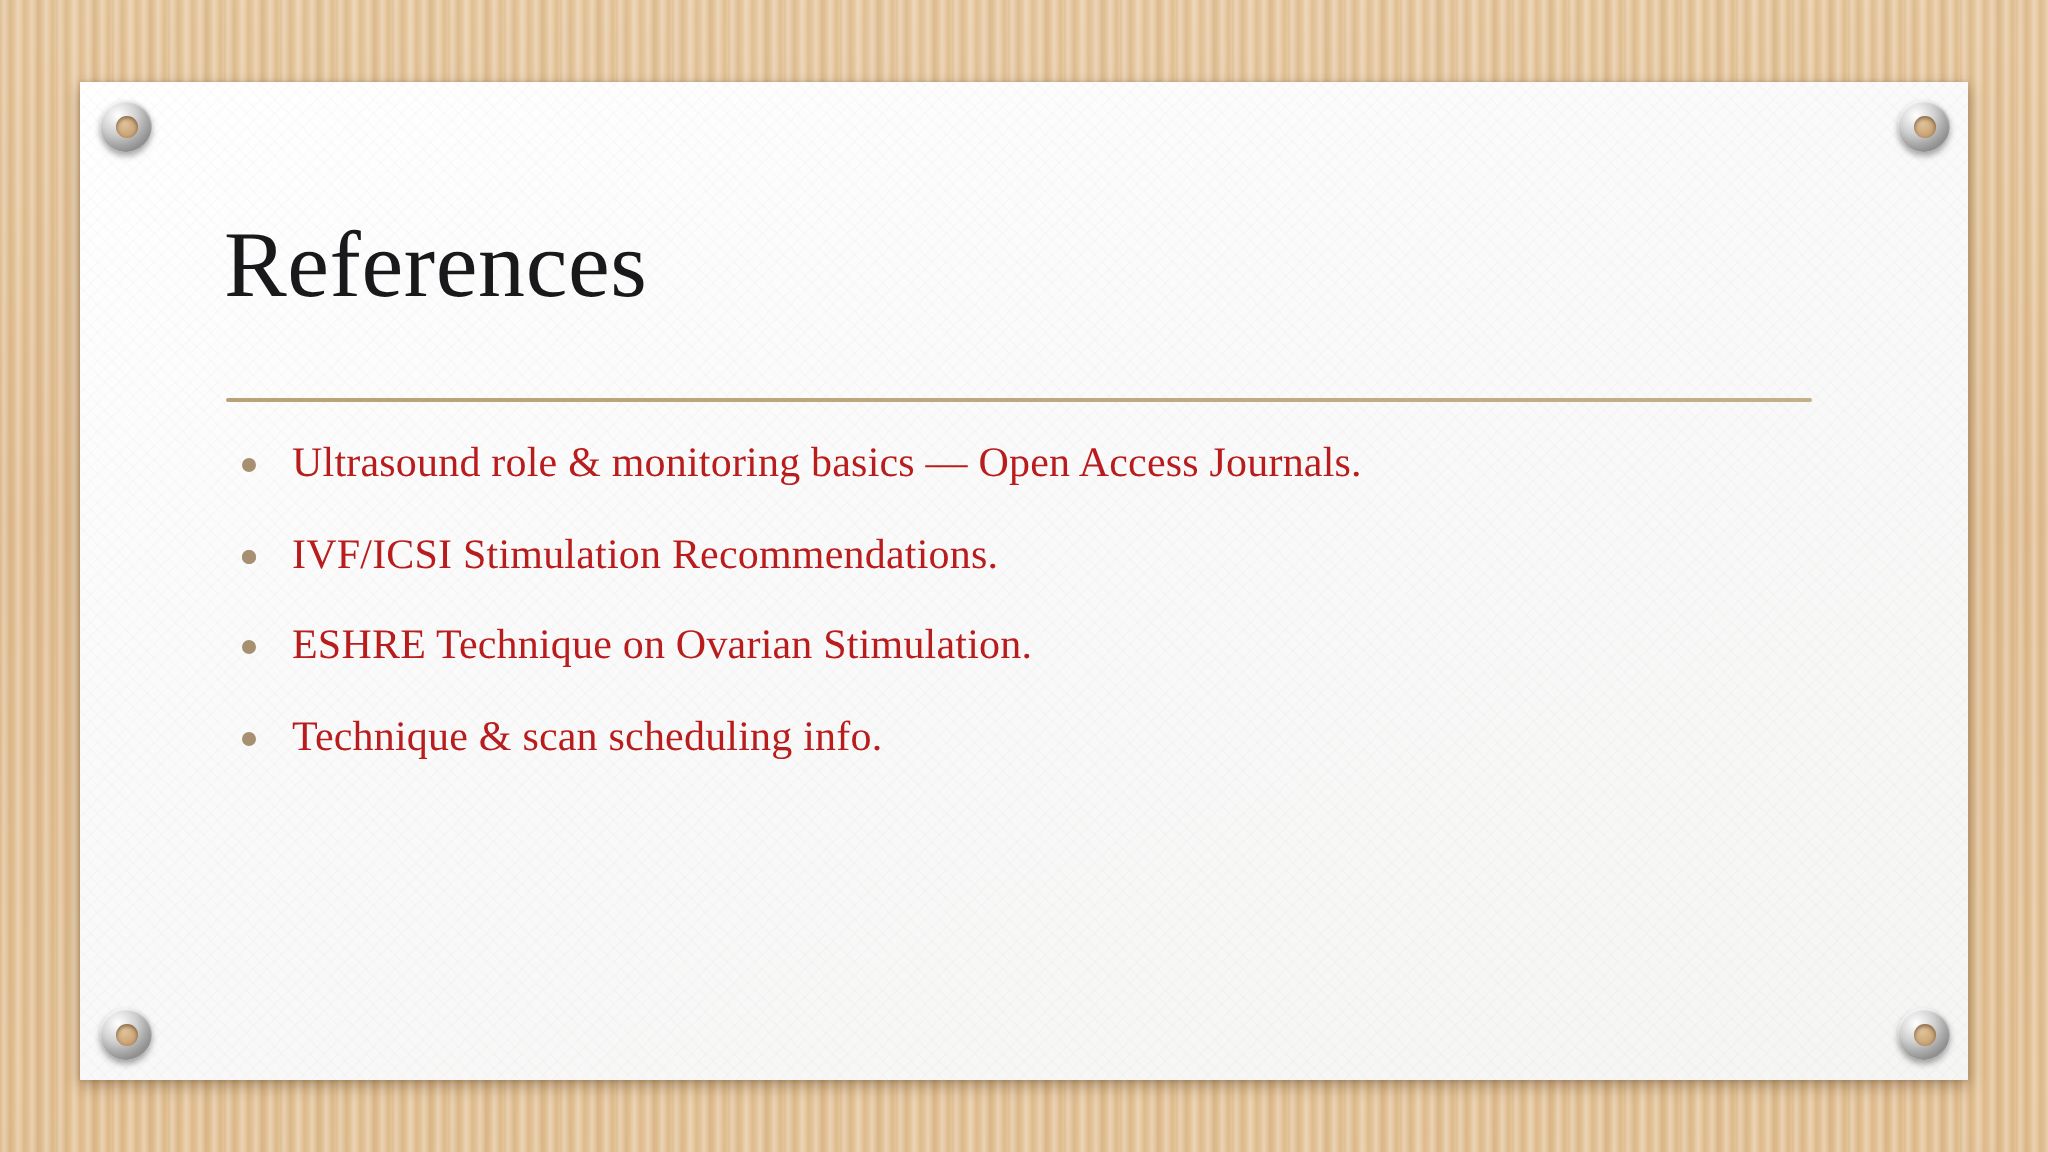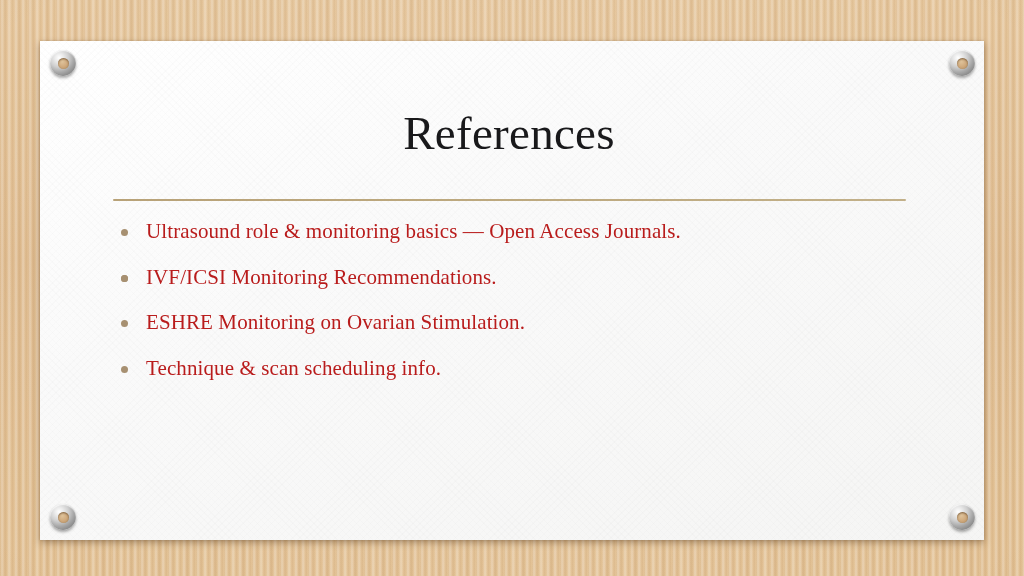--- a/index.html
+++ b/index.html
@@ -116,21 +116,21 @@
   .grommet.tr { left: 949px; top: 50px; }
   .grommet.bl { left: 50px;  top: 504px; }
   .grommet.br { left: 949px; top: 504px; }
 
   
   .slide-title {
     position: absolute;
     left: 112px;
     top: 106px;
     width: 794px;
-    text-align: center;
+    text-align: left;
     font-size: 47px;
     line-height: 1.15;
     color: #19191b;
     letter-spacing: 0.3px;
     font-weight: normal;
     margin: 0;
   }
 
   
   .title-rule {
@@ -197,25 +197,25 @@
   <ul class="bullet-list">
     <li class="bullet-item">
       <span class="bullet-dot"></span>
       <span>Ultrasound role &amp; monitoring basics — Open Access Journals.</span>
     </li>
     <li class="bullet-item">
       <span class="bullet-dot"></span>
     </li>
     <li class="bullet-item">
       <span class="bullet-dot"></span>
-      <span>IVF/ICSI Monitoring Recommendations.</span>
-    </li>
-    <li class="bullet-item">
-      <span class="bullet-dot"></span>
-      <span>ESHRE Monitoring on Ovarian Stimulation.</span>
+      <span>IVF/ICSI Stimulation Recommendations.</span>
+    </li>
+    <li class="bullet-item">
+      <span class="bullet-dot"></span>
+      <span>ESHRE Technique on Ovarian Stimulation.</span>
     </li>
     <li class="bullet-item">
       <span class="bullet-dot"></span>
       <span>Technique &amp; scan scheduling info.</span>
     </li>
   </ul>
 
 </div>
 
 </body></html>

